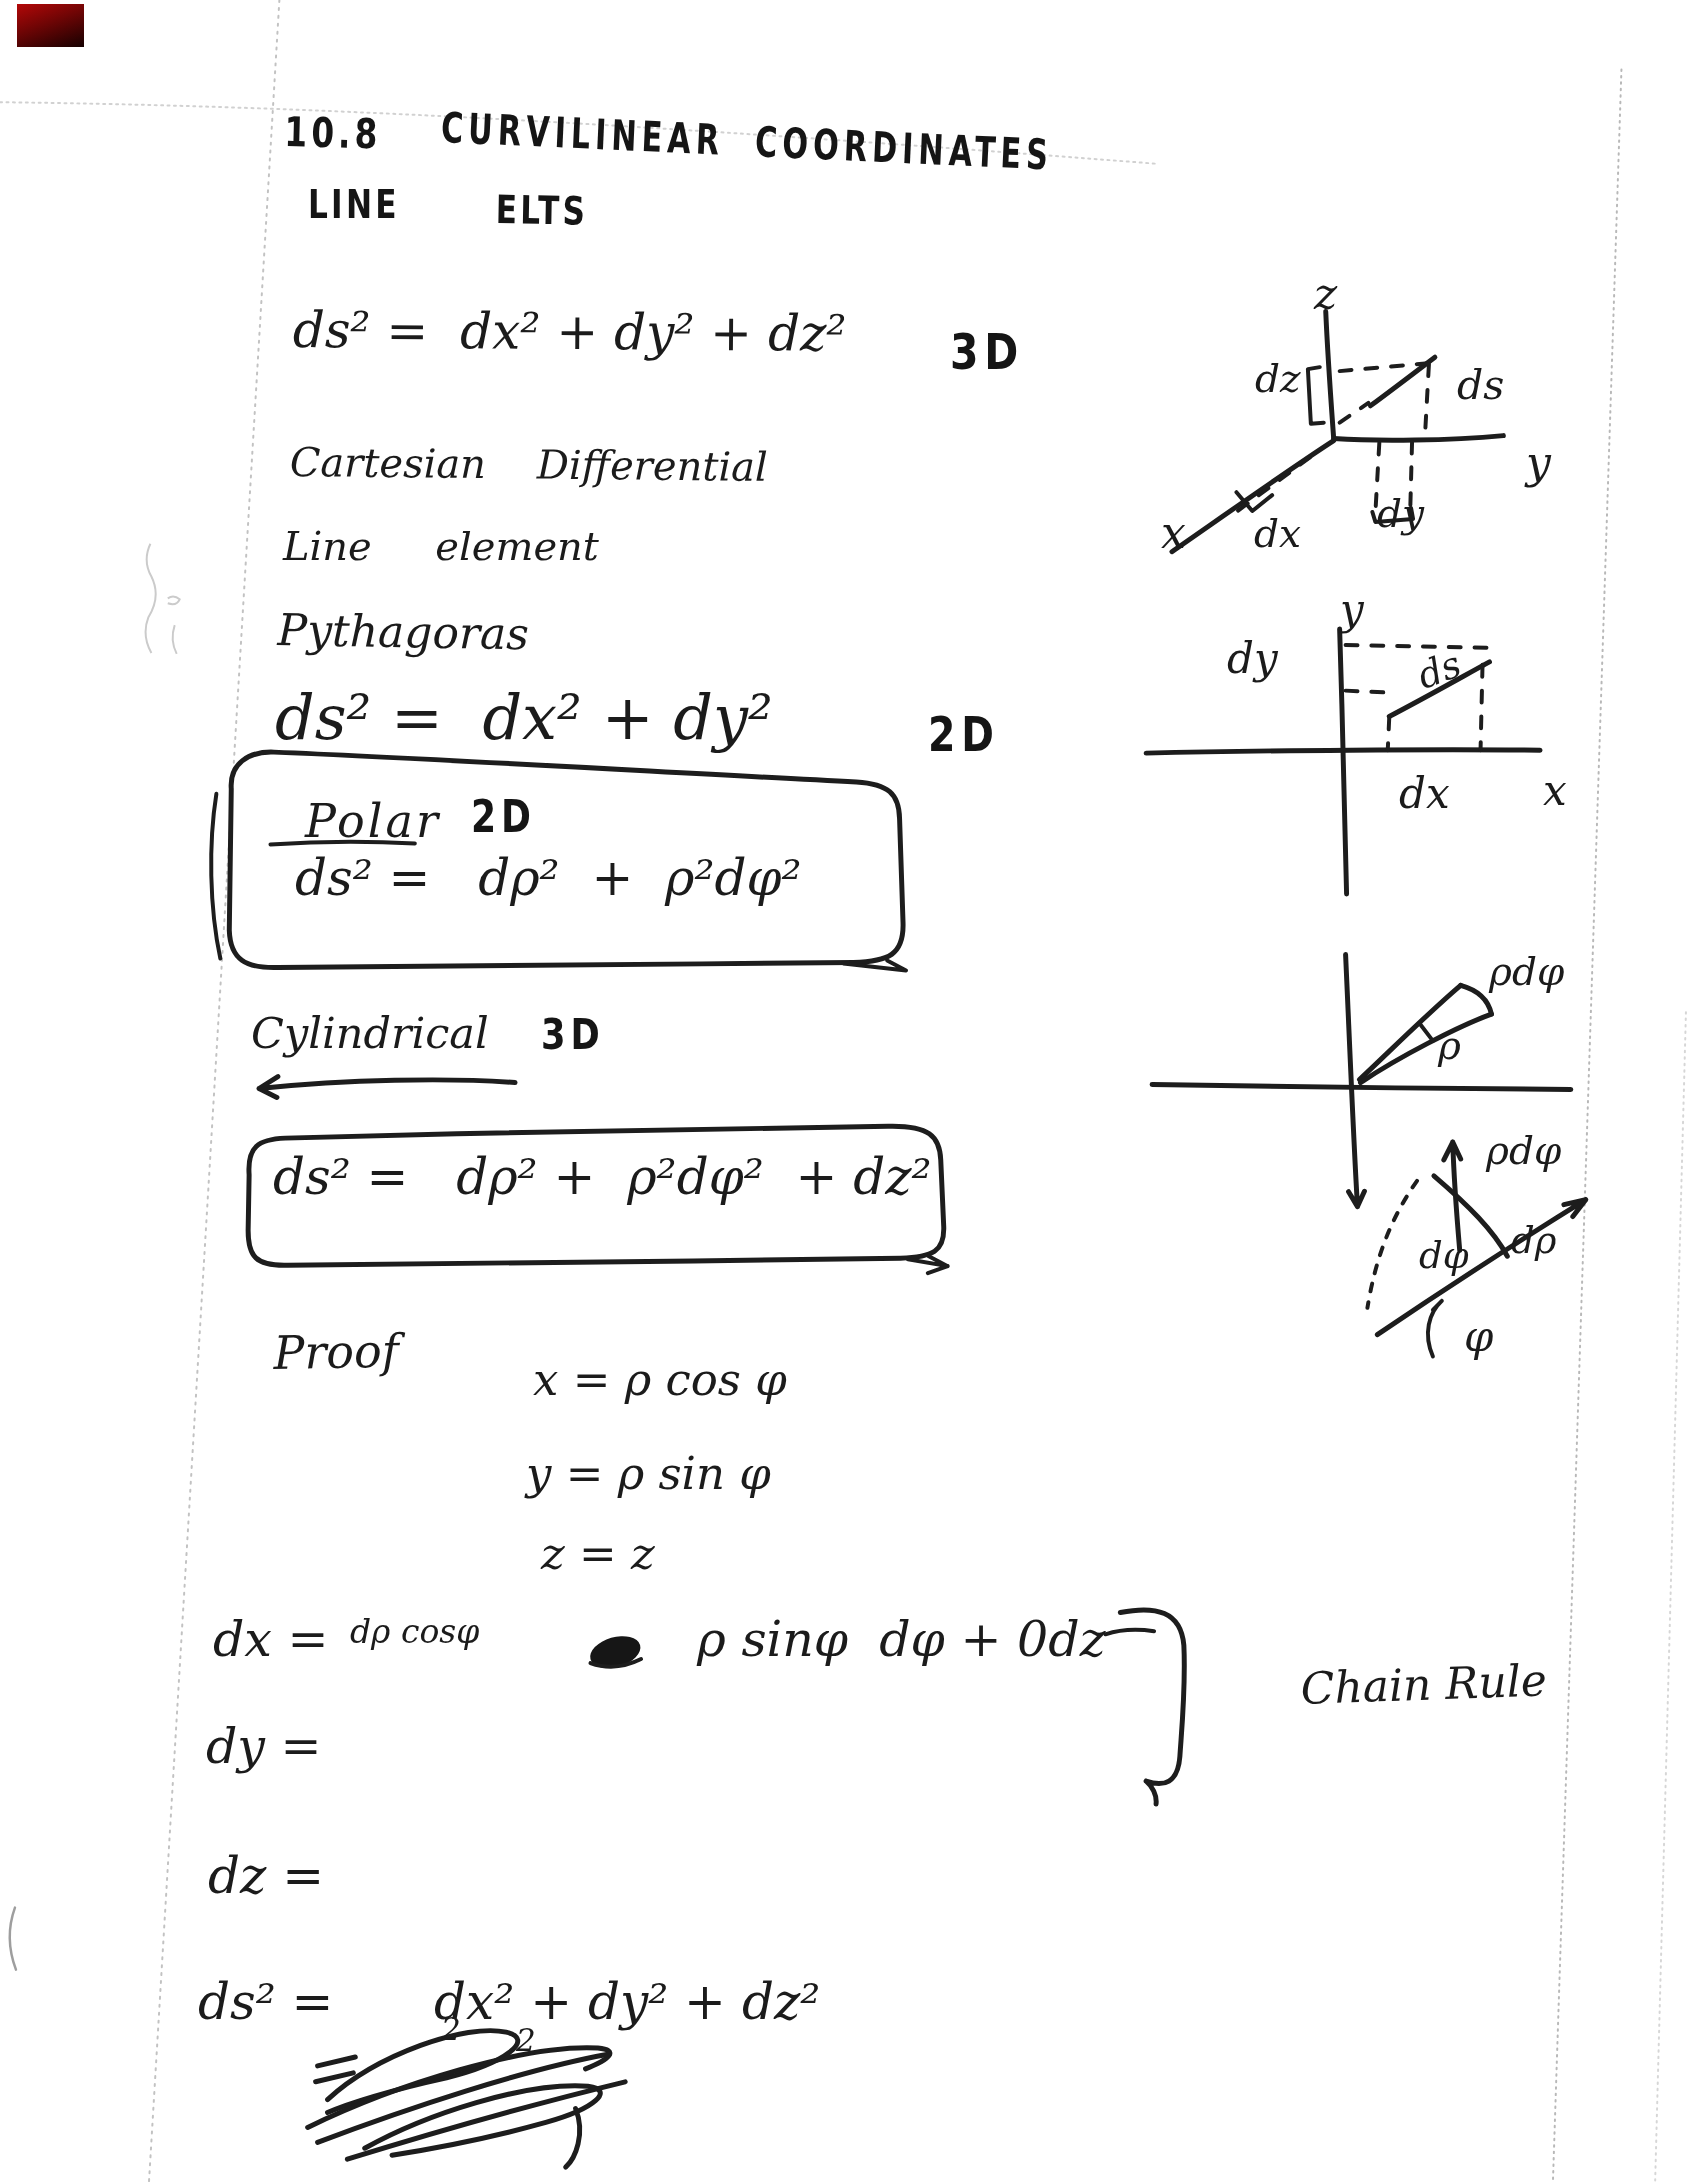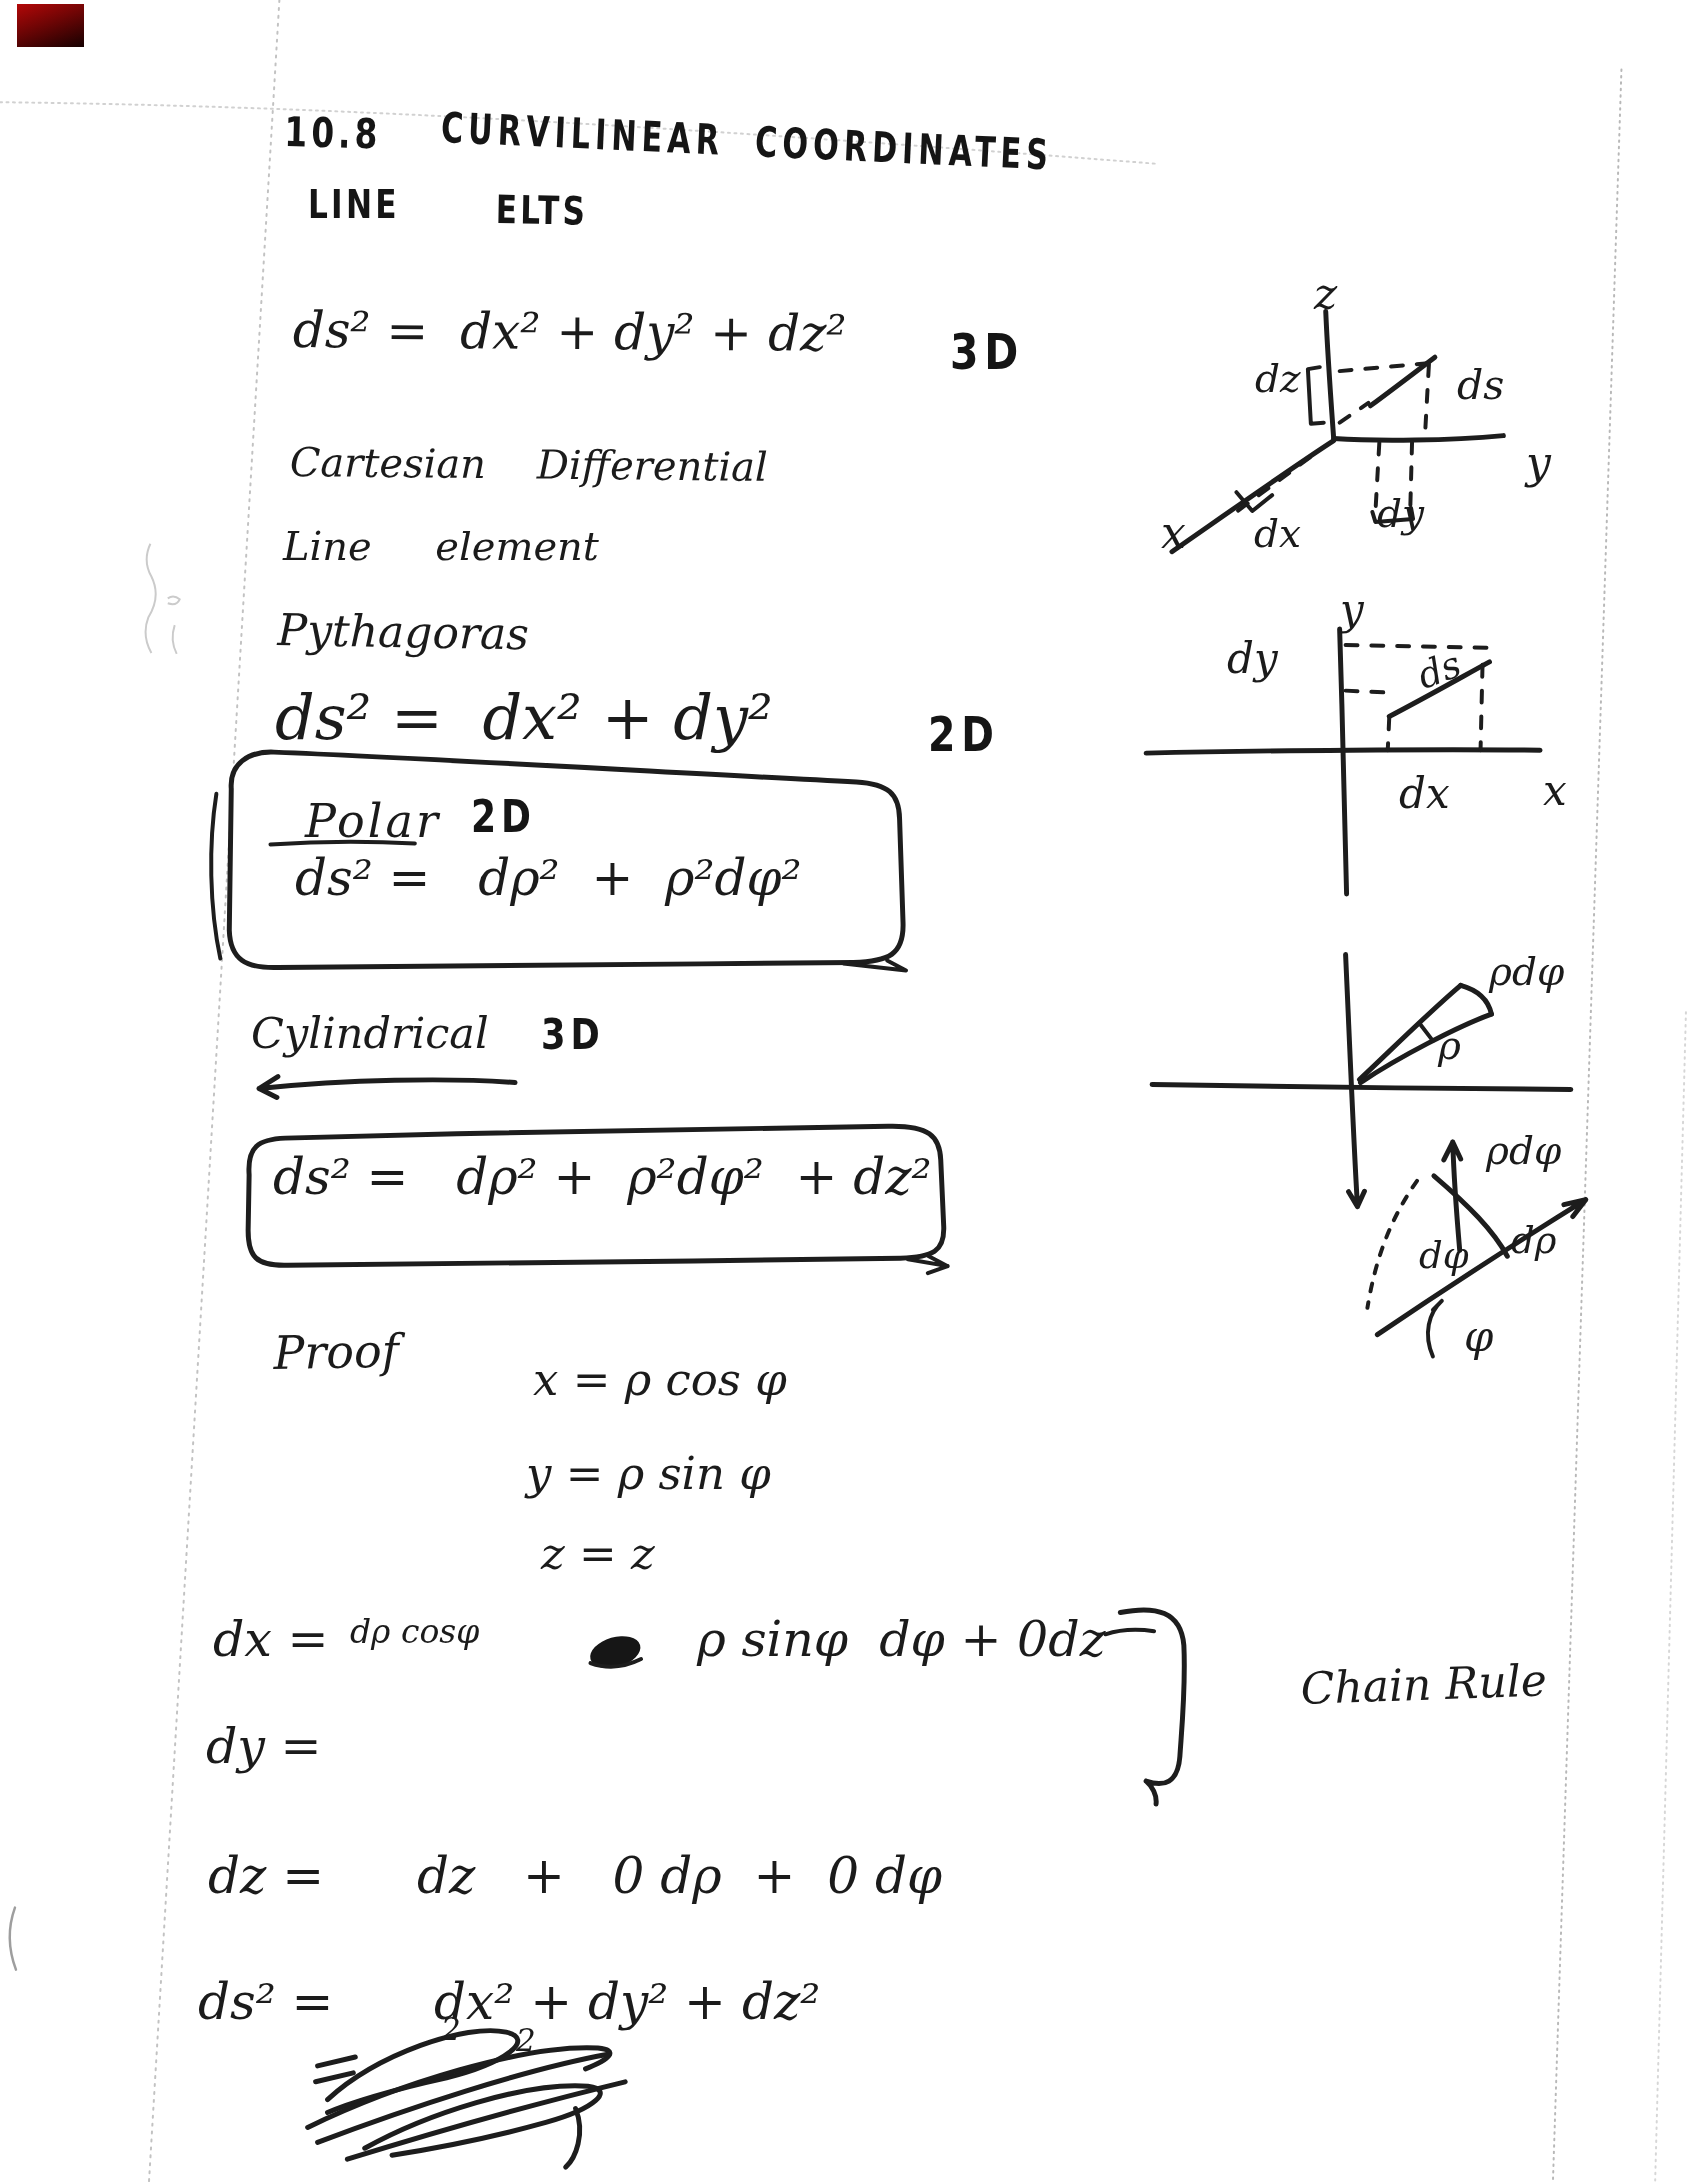--- a/index.html
+++ b/index.html
@@ -143,21 +143,20 @@
 
   <span class="t" style="left:213px;top:1615px;font-size:49px;text-align:right;">dx =</span>
   <span class="t" style="left:350px;top:1615px;font-size:33px;">dρ cosφ</span>
   <span class="t" style="left:697px;top:1615px;font-size:49px;">ρ sinφ  dφ + 0dz</span>
 
   <span class="t" style="left:206px;top:1722px;font-size:49px;">dy =</span>
 
   <span class="t" style="left:1300px;top:1667px;font-size:44px;transform:rotate(-2deg);">Chain Rule</span>
 
   <span class="t" style="left:208px;top:1851px;font-size:50px;">dz =</span>
-  <span class="t" style="left:417px;top:1851px;font-size:50px;">dz   +   0 dρ  +  0 dφ</span>
 
   <span class="t" style="left:198px;top:1977px;font-size:50px;">ds² =</span>
   <span class="t" style="left:434px;top:1977px;font-size:50px;">dx² + dy² + dz²</span>
 
   <span class="t" style="left:441px;top:2014px;font-size:31px;">2</span>
   <span class="t" style="left:516px;top:2025px;font-size:31px;">2</span>
 
   <span class="t" style="left:1314px;top:272px;font-size:44px;">z</span>
   <span class="t" style="left:1526px;top:441px;font-size:44px;">y</span>
   <span class="t" style="left:1161px;top:511px;font-size:44px;">x</span>

